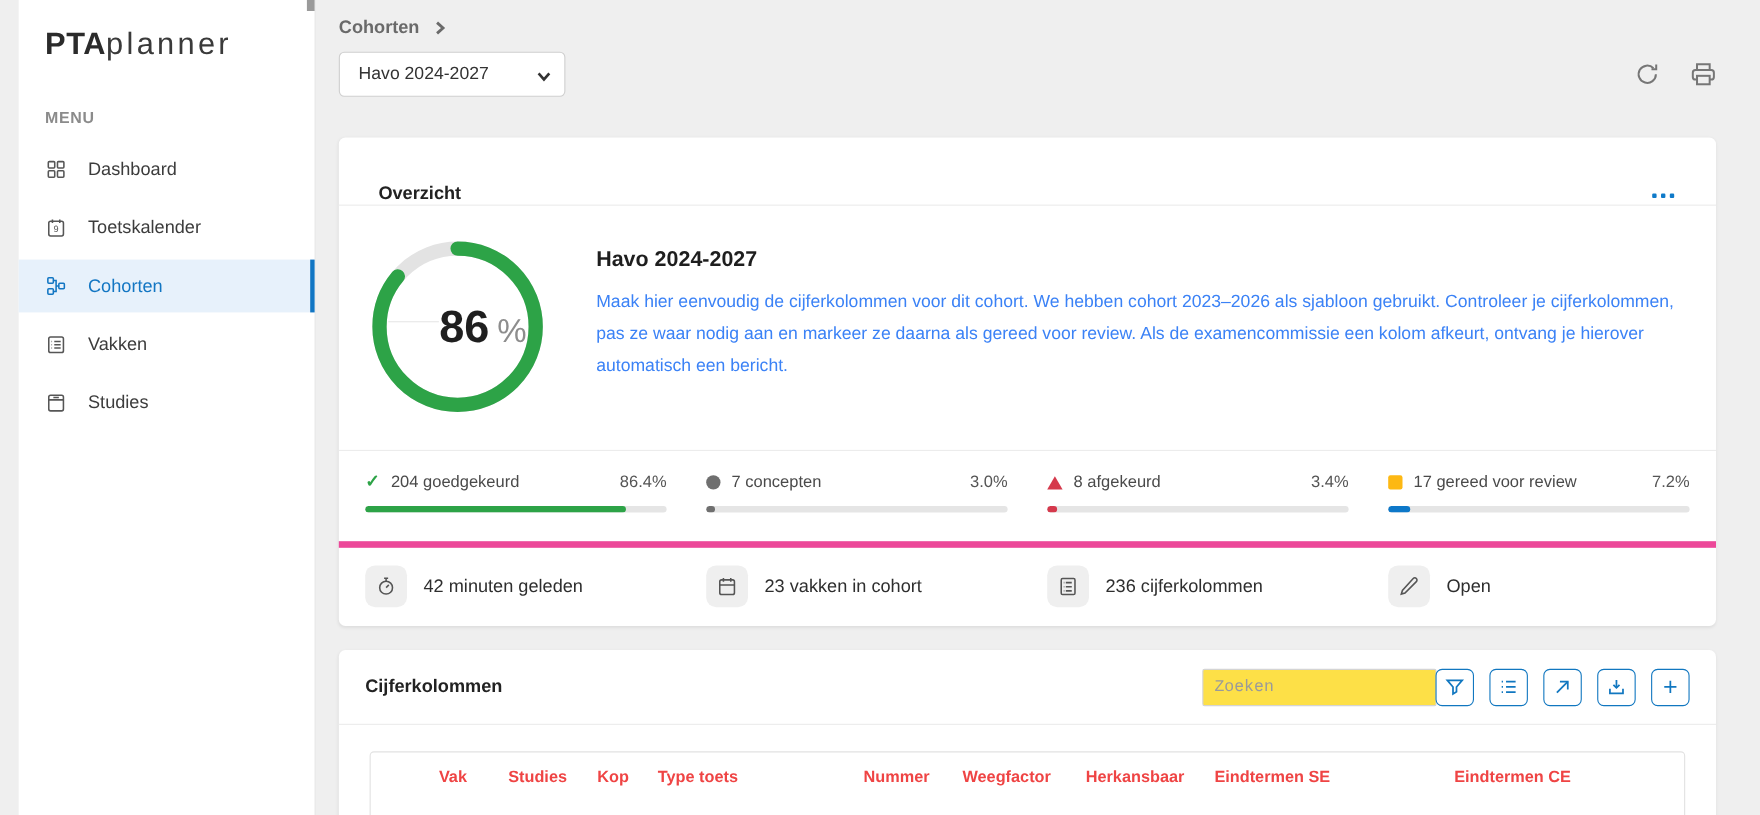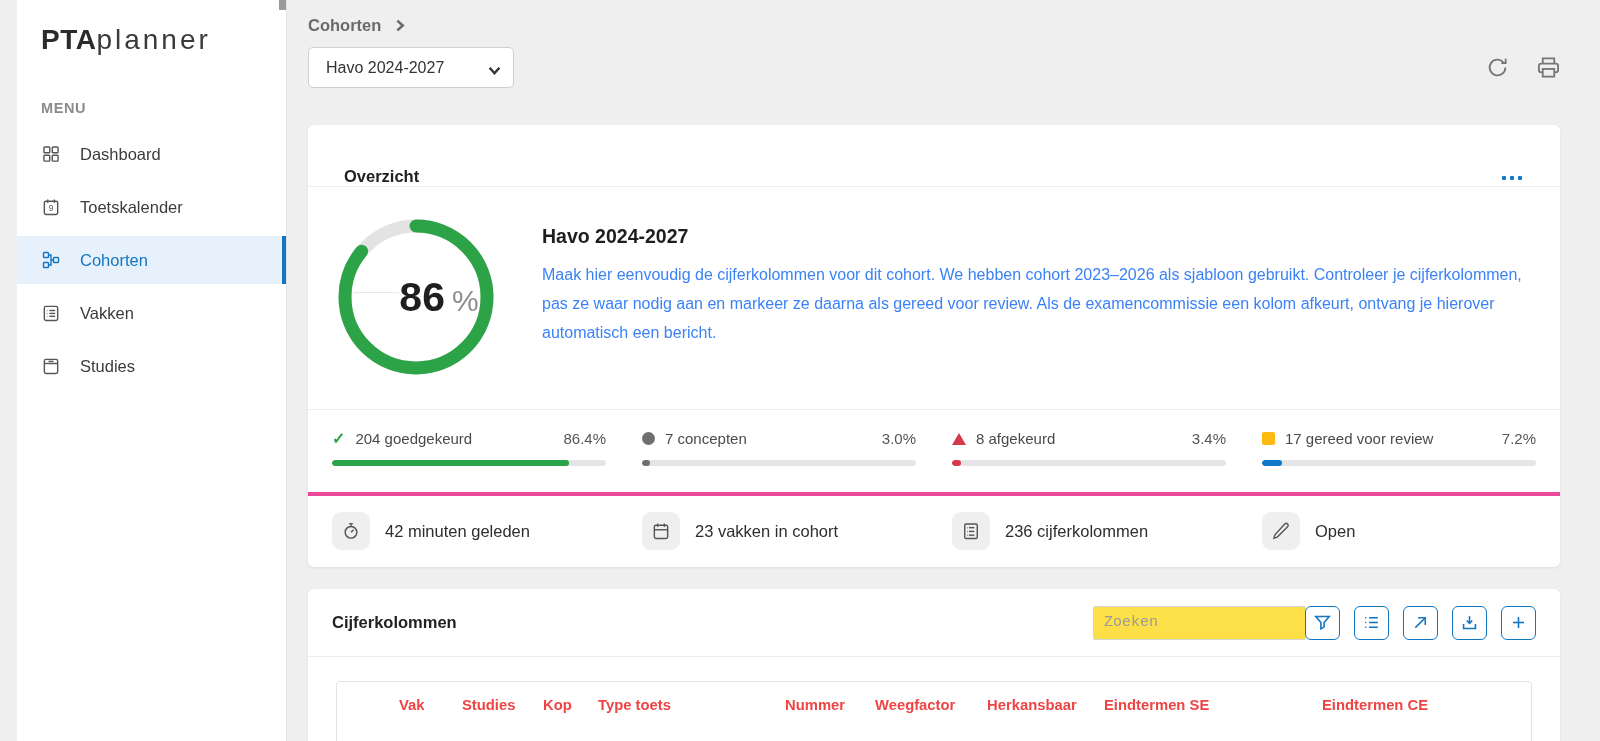--- a/index.html
+++ b/index.html
@@ -61,21 +61,21 @@
   .status-head .pct { margin-left:auto; color:#555; }
   .marker { display:inline-block; flex:0 0 auto; }
   .marker-check { font-size:16px; font-weight:900; line-height:1; }
   .marker-circle { width:13px; height:13px; border-radius:50%; }
   .marker-triangle { width:0; height:0; border-left:7px solid transparent; border-right:7px solid transparent; border-bottom:12px solid; }
   .marker-square { width:13px; height:13px; border-radius:2px; }
   .bar-track { margin-top:13px; height:6px; border-radius:3px; background:#e5e5e5; overflow:hidden; }
   .bar-fill { height:100%; border-radius:3px; min-width:6px; }
 
   .meta-row { display:grid; grid-template-columns:repeat(4,1fr); gap:36px; padding:16px 24px 17px 24px;
-              border-top:4px solid #ec4899; }
+              border-top:6px solid #ec4899; }
   .meta-item { display:flex; align-items:center; gap:15px; }
   .meta-icon { width:38px; height:38px; border-radius:9px; background:#efefef; display:flex; align-items:center; justify-content:center; }
   .meta-icon svg { width:20px; height:20px; stroke:#555; fill:none; stroke-width:1.7; }
   .meta-label { font-size:16.5px; color:#2e2e2e; }
 
   
   .table-card { margin-top:22px; border-radius:6px 6px 0 0; height:200px; }
   .table-header { display:flex; align-items:center; justify-content:space-between; height:68px;
                   padding:16px 24px; border-bottom:1px solid #ececec; }
   .toolbar { display:flex; align-items:center; }

